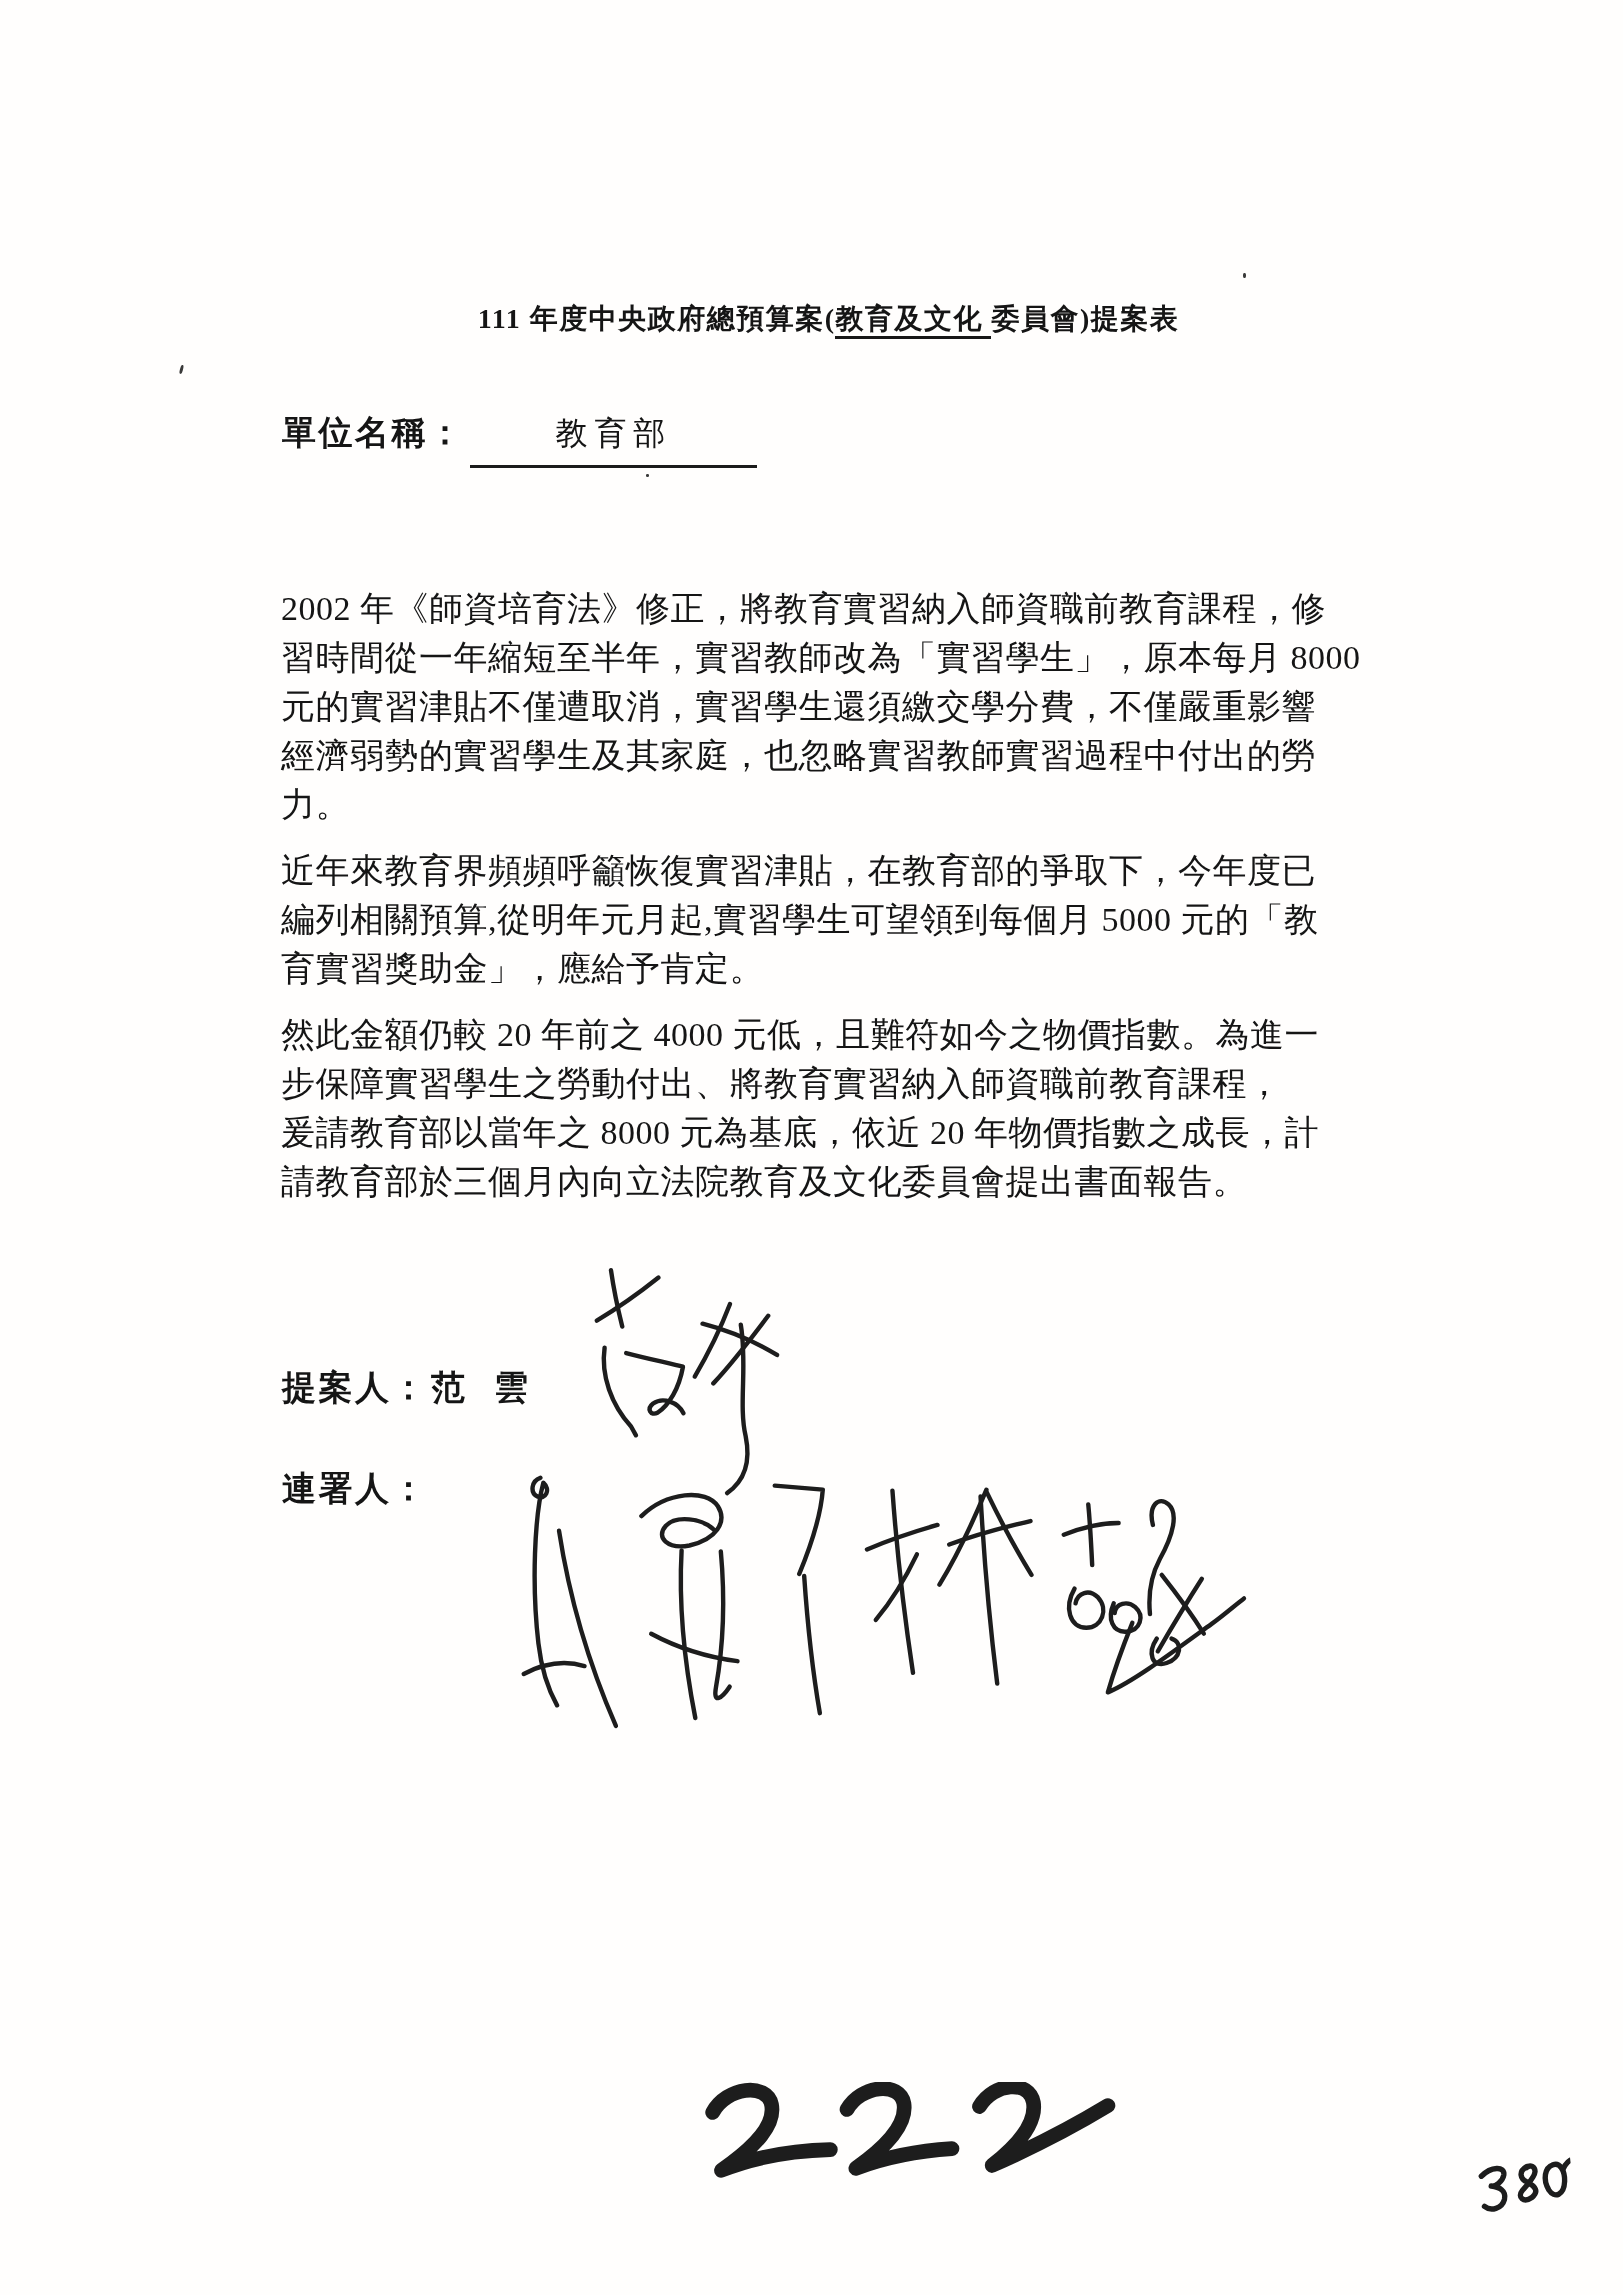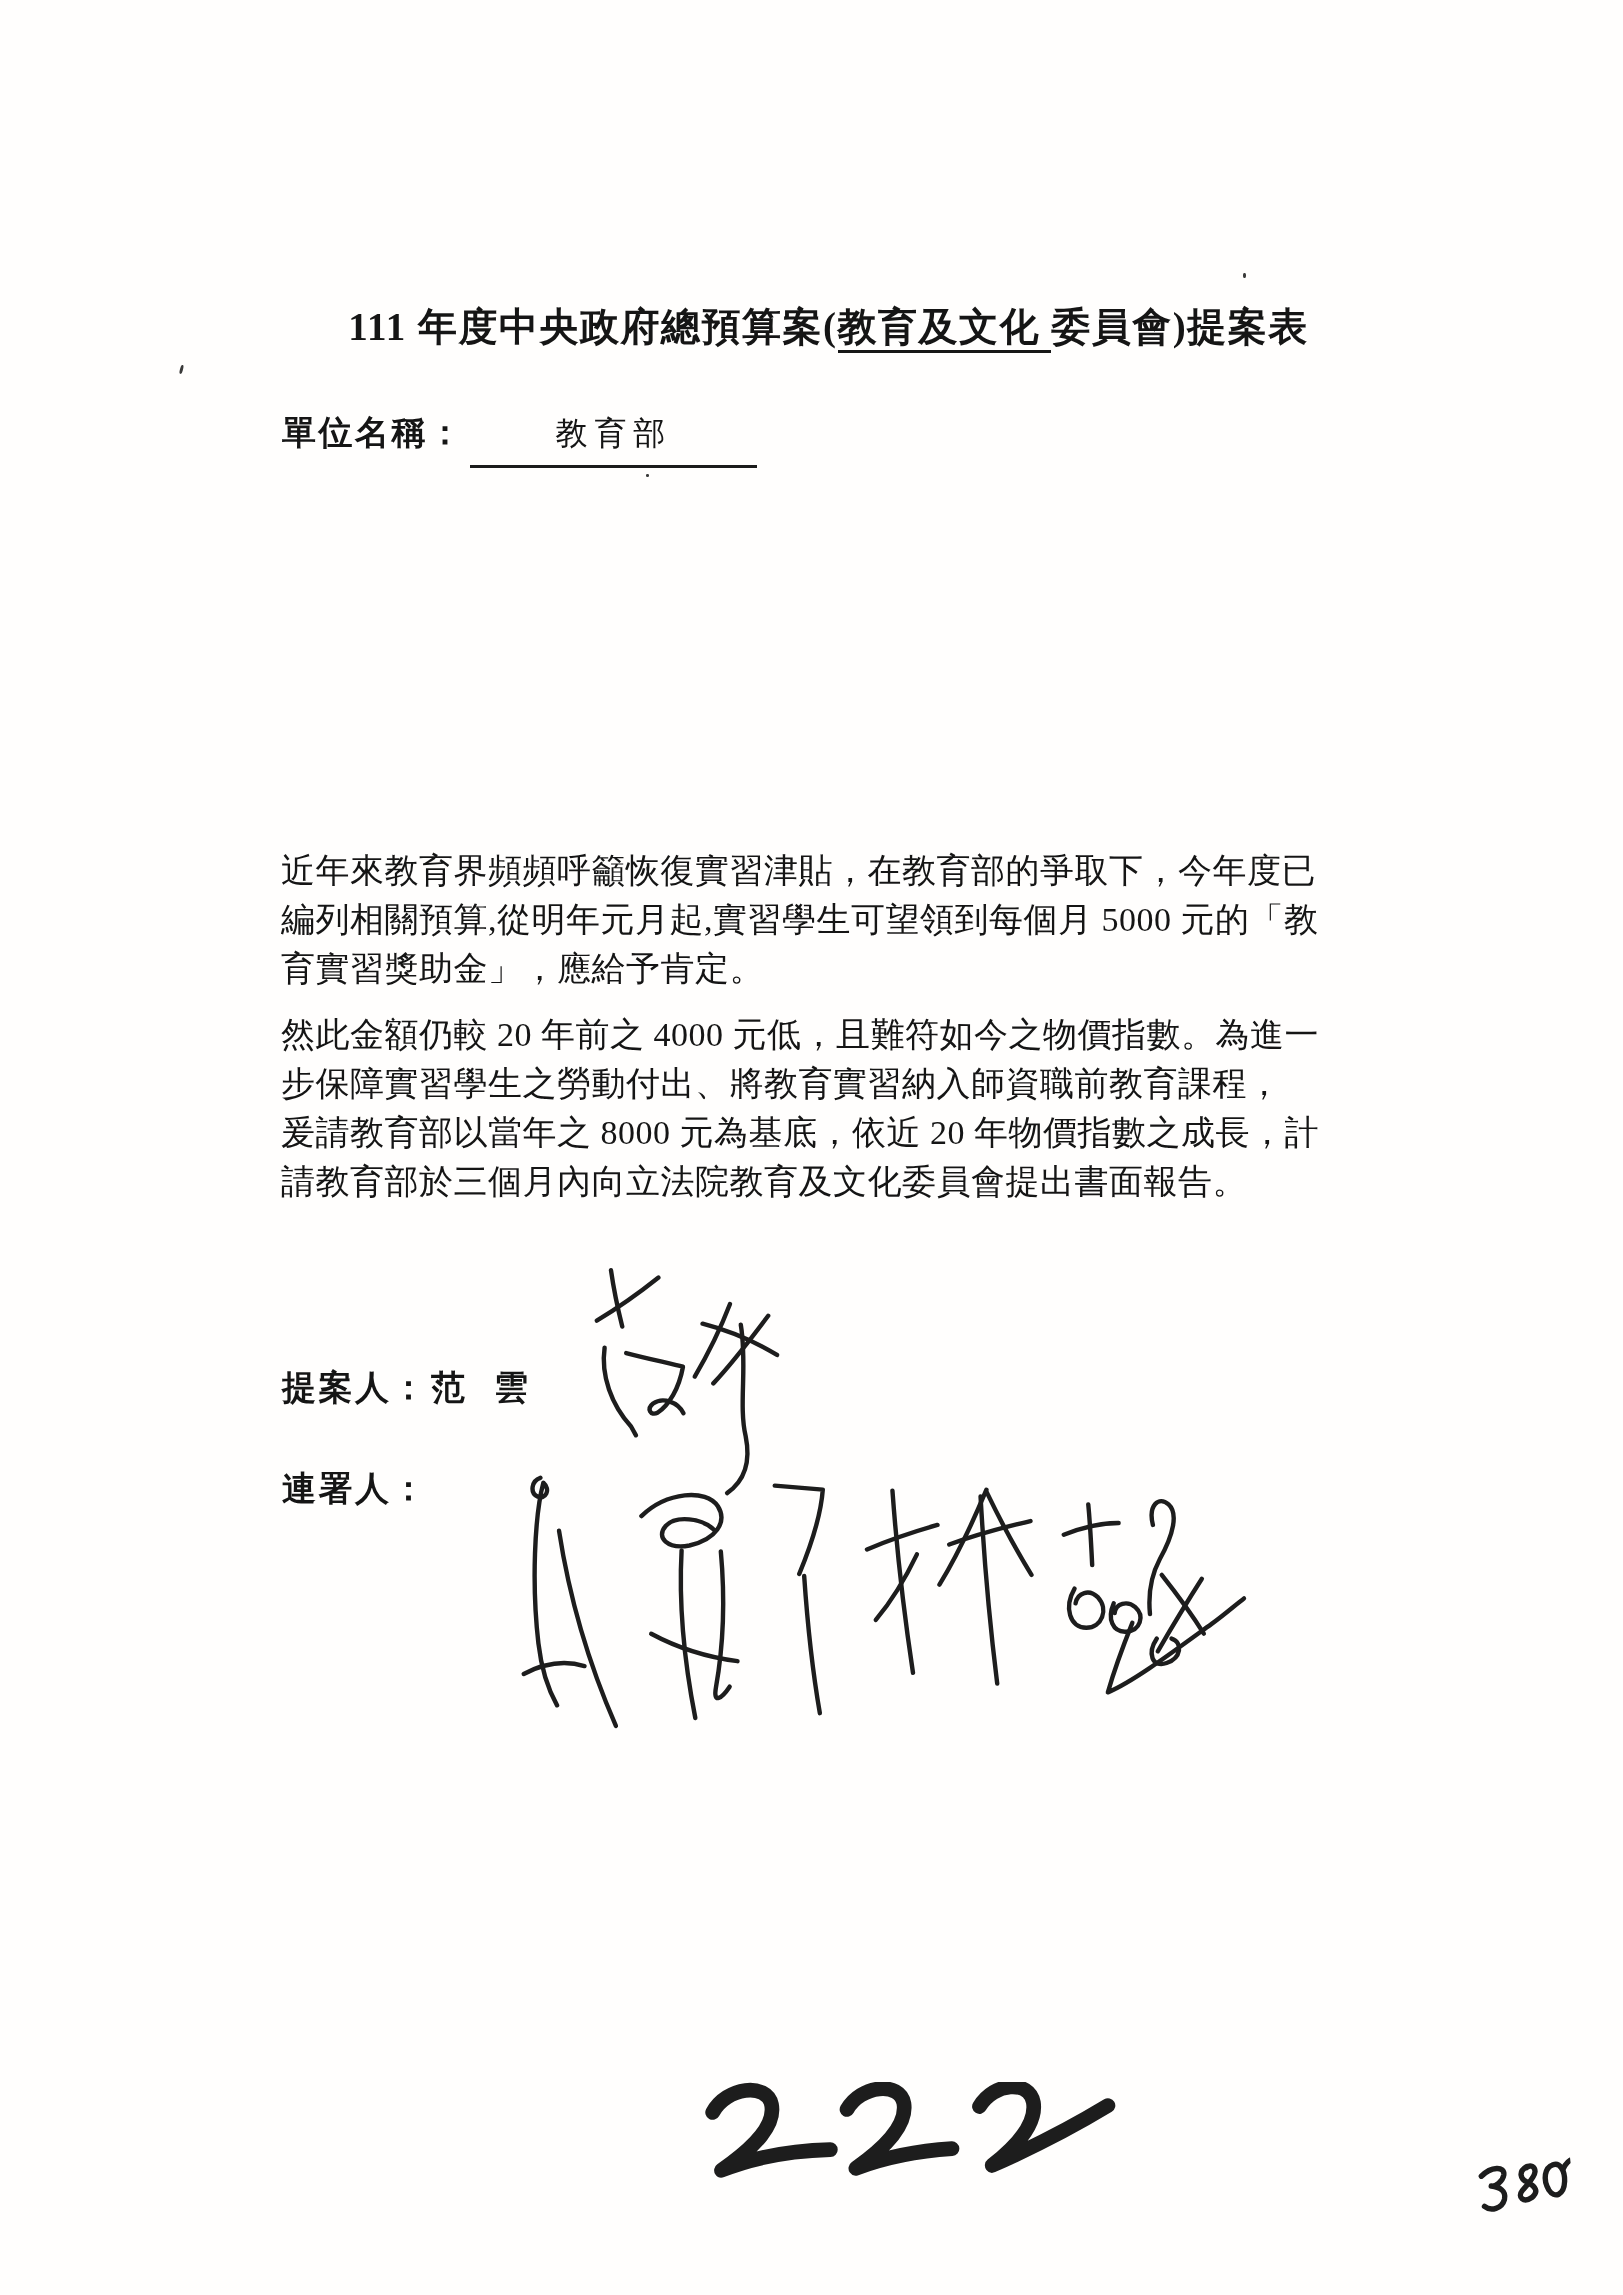--- a/index.html
+++ b/index.html
@@ -9,21 +9,21 @@
     position:relative;
     font-family:"Liberation Serif","DejaVu Serif",serif;
     color:#151515;
     overflow:hidden;
   }
   .page{position:absolute;inset:0;background:#fffefd;}
 
   
   .title{
     position:absolute;top:300px;left:294px;width:1069px;
-    text-align:center;font-size:39px;font-weight:bold;
+    text-align:center;font-size:28px;font-weight:bold;
     letter-spacing:1.5px;white-space:nowrap;margin:0;
   }
   .title .u{border-bottom:3.4px solid #171717;white-space:pre;padding-bottom:2px;}
   .title span{white-space:pre;}
 
   
   .fieldrow{position:absolute;left:282px;white-space:nowrap;font-size:34px;}
   .lbl{font-weight:bold;letter-spacing:2.5px;}
   .fill{
     display:inline-block;text-align:center;
@@ -54,20 +54,27 @@
 
 <div class="page">
 
   <h1 class="title"><span>111 年度中央政府總預算案(</span><span class="u">教育及文化 </span><span>委員會)提案表</span></h1>
 
   <div class="fieldrow" style="top:410px;">
     <span class="lbl">單位名稱：</span><span class="fill" style="width:287px;letter-spacing:6.9px;">教育部</span>
   </div>
 
 
+  <div class="para" style="top:584px;">
+    <div class="line">2002 年《師資培育法》修正，將教育實習納入師資職前教育課程，修</div>
+    <div class="line">習時間從一年縮短至半年，實習教師改為「實習學生」，原本每月 8000</div>
+    <div class="line">元的實習津貼不僅遭取消，實習學生還須繳交學分費，不僅嚴重影響</div>
+    <div class="line">經濟弱勢的實習學生及其家庭，也忽略實習教師實習過程中付出的勞</div>
+    <div class="line">力。</div>
+  </div>
 
   <div class="para" style="top:846px;">
     <div class="line">近年來教育界頻頻呼籲恢復實習津貼，在教育部的爭取下，今年度已</div>
     <div class="line">編列相關預算,從明年元月起,實習學生可望領到每個月 5000 元的「教</div>
     <div class="line">育實習獎助金」，應給予肯定。</div>
   </div>
 
   <div class="para" style="top:1010px;">
     <div class="line">然此金額仍較 20 年前之 4000 元低，且難符如今之物價指數。為進一</div>
     <div class="line">步保障實習學生之勞動付出、將教育實習納入師資職前教育課程，</div>

